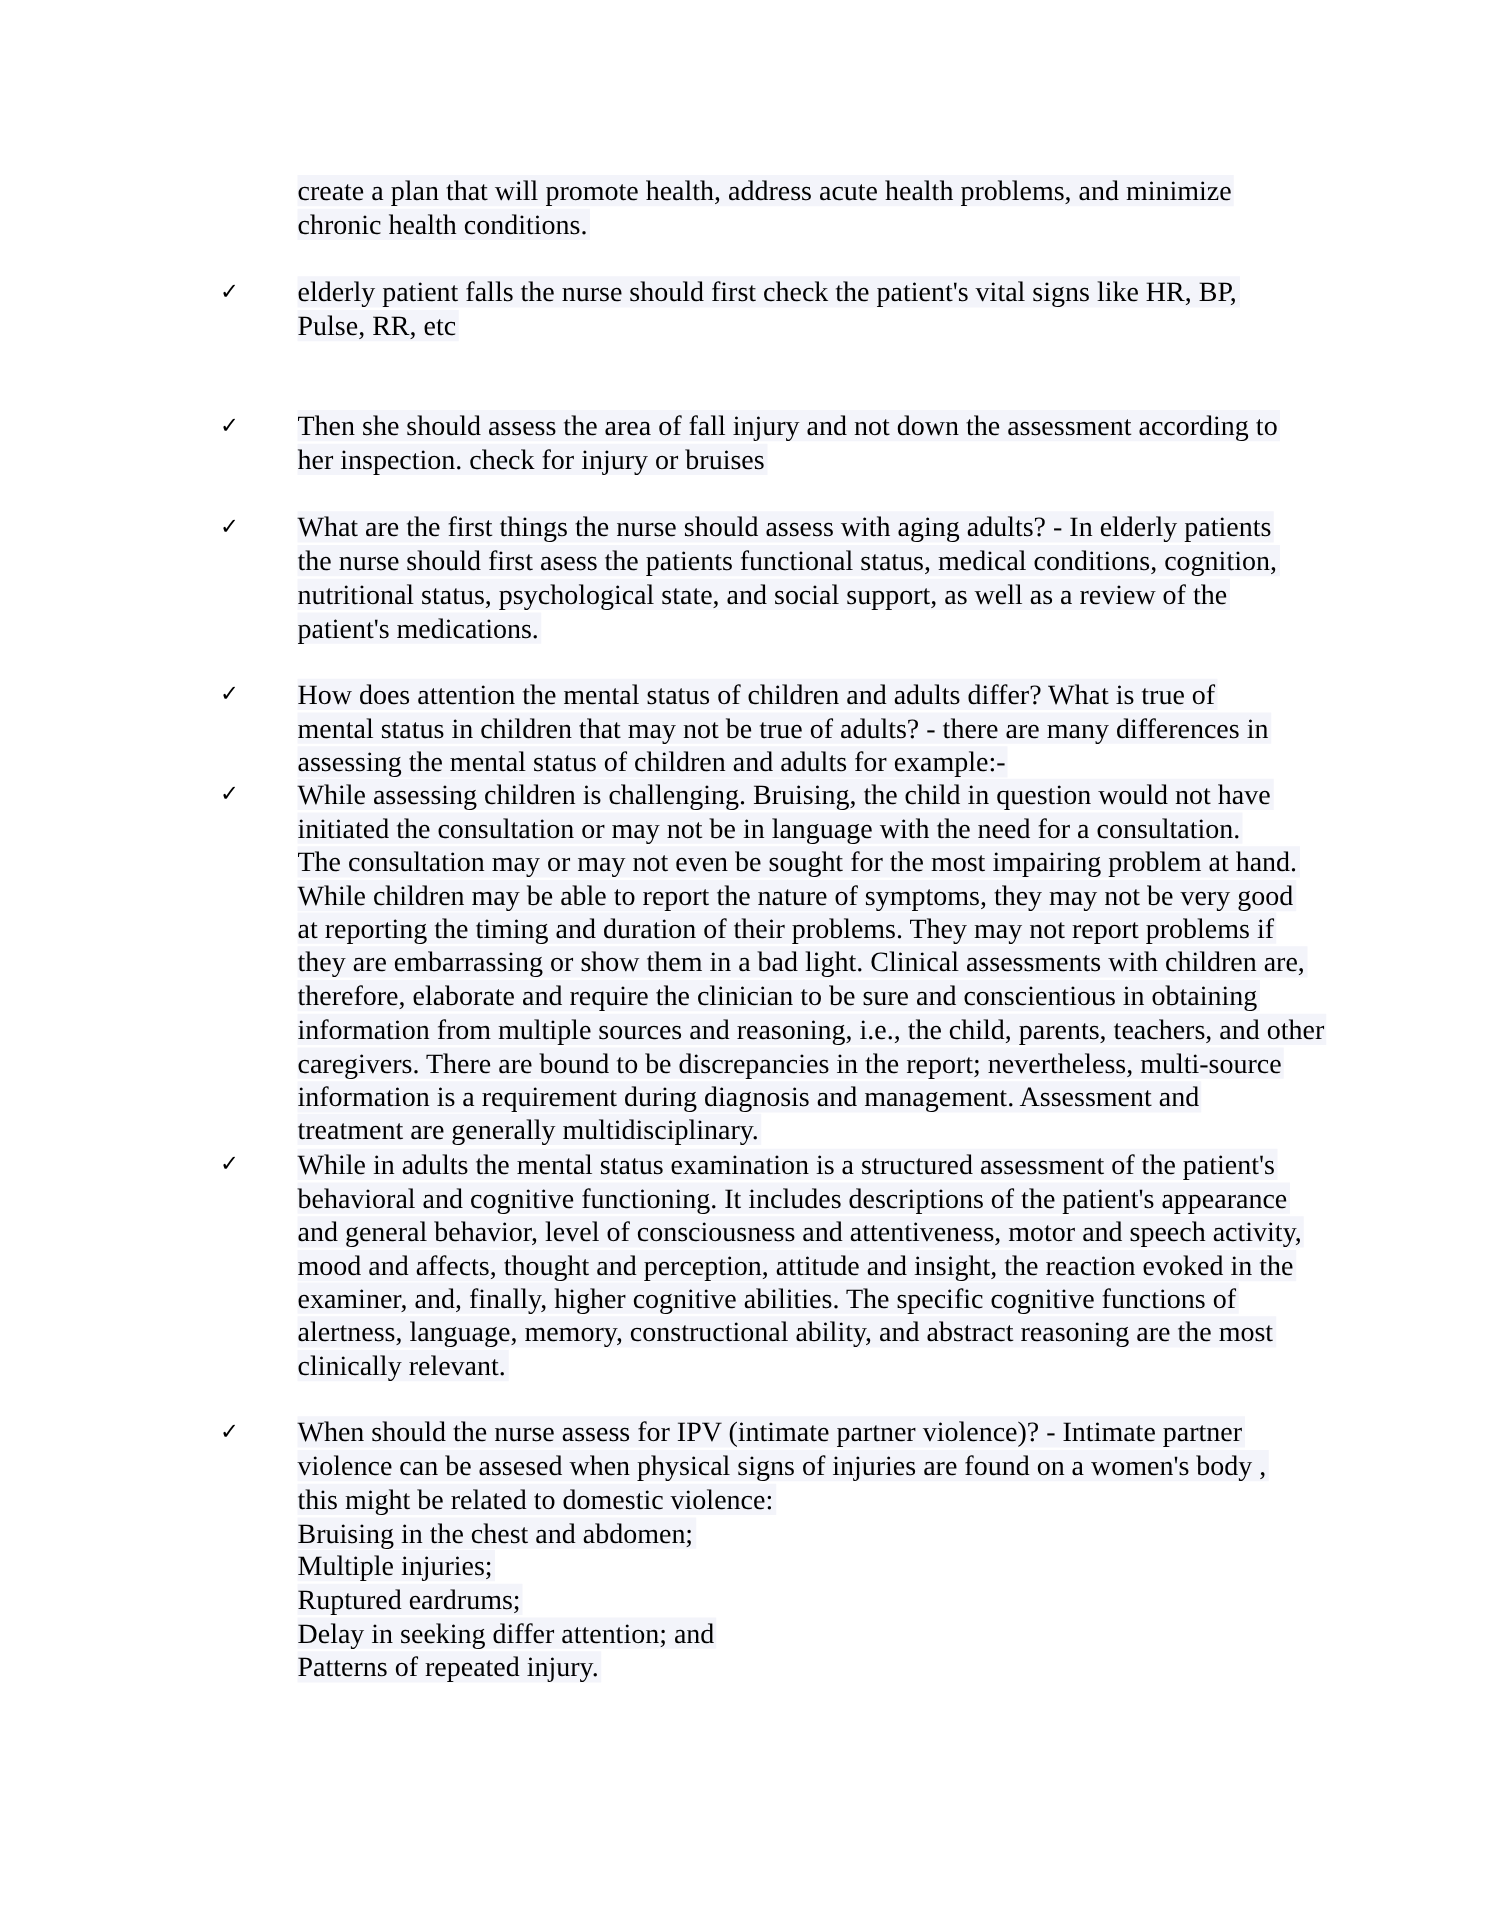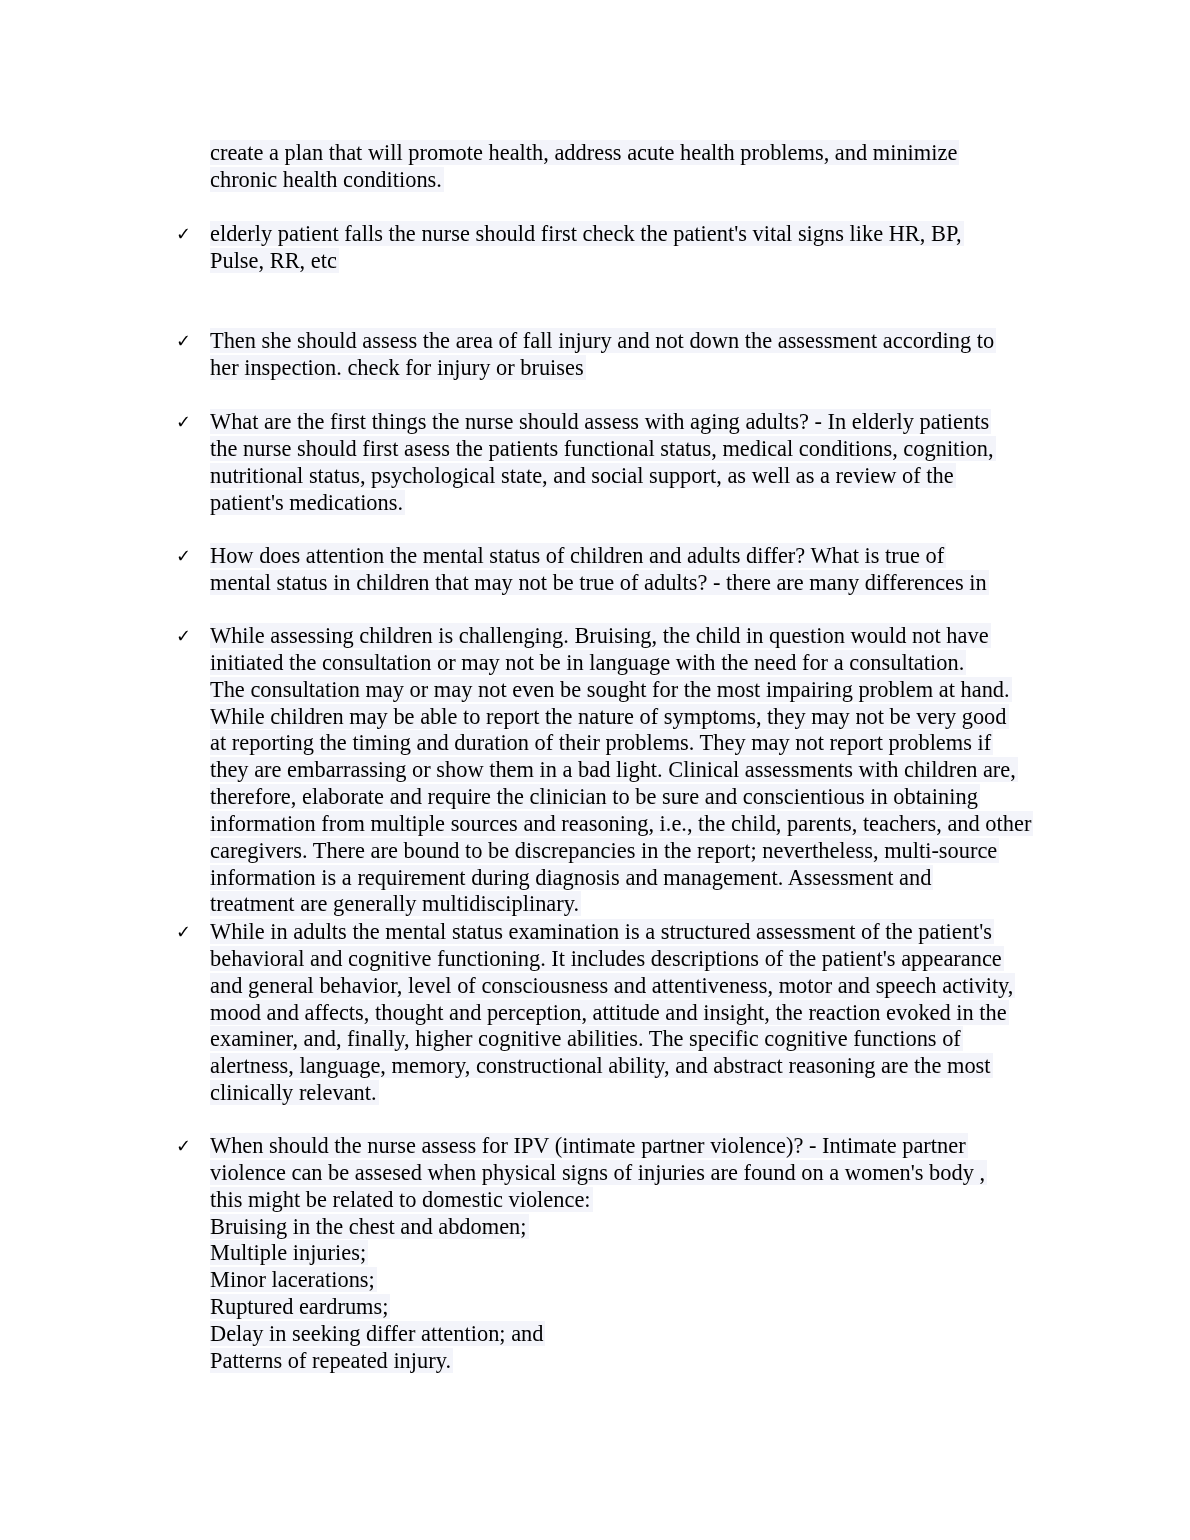--- a/index.html
+++ b/index.html
@@ -30,20 +30,21 @@
       width: 860px;
     }
     .line {
       display: block;
       white-space: nowrap;
       height: 26.85px;
     }
     .hl {
       background: #f3f4fa;
       padding-right: 2px;
+      margin-left: 28px;
     }
     .check {
       position: absolute;
       left: -34px;
       top: 0;
       font-family: "DejaVu Sans", sans-serif;
       font-size: 18px;
       line-height: 26.85px;
     }
   </style>
@@ -74,20 +75,21 @@
     <span class="line"><span class="hl">What are the first things the nurse should assess with aging adults? - In elderly patients</span></span>
     <span class="line"><span class="hl">the nurse should first asess the patients functional status, medical conditions, cognition,</span></span>
     <span class="line"><span class="hl">nutritional status, psychological state, and social support, as well as a review of the</span></span>
     <span class="line"><span class="hl">patient's medications.</span></span>
   </div>
 
   <div class="block" style="top:543px;">
     <span class="check">✓</span>
     <span class="line"><span class="hl">How does attention the mental status of children and adults differ? What is true of</span></span>
     <span class="line"><span class="hl">mental status in children that may not be true of adults? - there are many differences in</span></span>
+    <span class="line"><span class="hl">assessing the mental status of children and adults for example:-</span></span>
   </div>
 
   <div class="block" style="top:623px;">
     <span class="check">✓</span>
     <span class="line"><span class="hl">While assessing children is challenging. Bruising, the child in question would not have</span></span>
     <span class="line"><span class="hl">initiated the consultation or may not be in language with the need for a consultation.</span></span>
     <span class="line"><span class="hl">The consultation may or may not even be sought for the most impairing problem at hand.</span></span>
     <span class="line"><span class="hl">While children may be able to report the nature of symptoms, they may not be very good</span></span>
     <span class="line"><span class="hl">at reporting the timing and duration of their problems. They may not report problems if</span></span>
     <span class="line"><span class="hl">they are embarrassing or show them in a bad light. Clinical assessments with children are,</span></span>
@@ -109,19 +111,18 @@
     <span class="line"><span class="hl">clinically relevant.</span></span>
   </div>
 
   <div class="block" style="top:1133px;">
     <span class="check">✓</span>
     <span class="line"><span class="hl">When should the nurse assess for IPV (intimate partner violence)? - Intimate partner</span></span>
     <span class="line"><span class="hl">violence can be assesed when physical signs of injuries are found on a women's body ,</span></span>
     <span class="line"><span class="hl">this might be related to domestic violence:</span></span>
     <span class="line"><span class="hl">Bruising in the chest and abdomen;</span></span>
     <span class="line"><span class="hl">Multiple injuries;</span></span>
-    <span class="line"><span class="hl">Minor lacerations;</span></span>
     <span class="line"><span class="hl">Ruptured eardrums;</span></span>
     <span class="line"><span class="hl">Delay in seeking differ attention; and</span></span>
     <span class="line"><span class="hl">Patterns of repeated injury.</span></span>
   </div>
 
 </div>
 
 </body></html>

